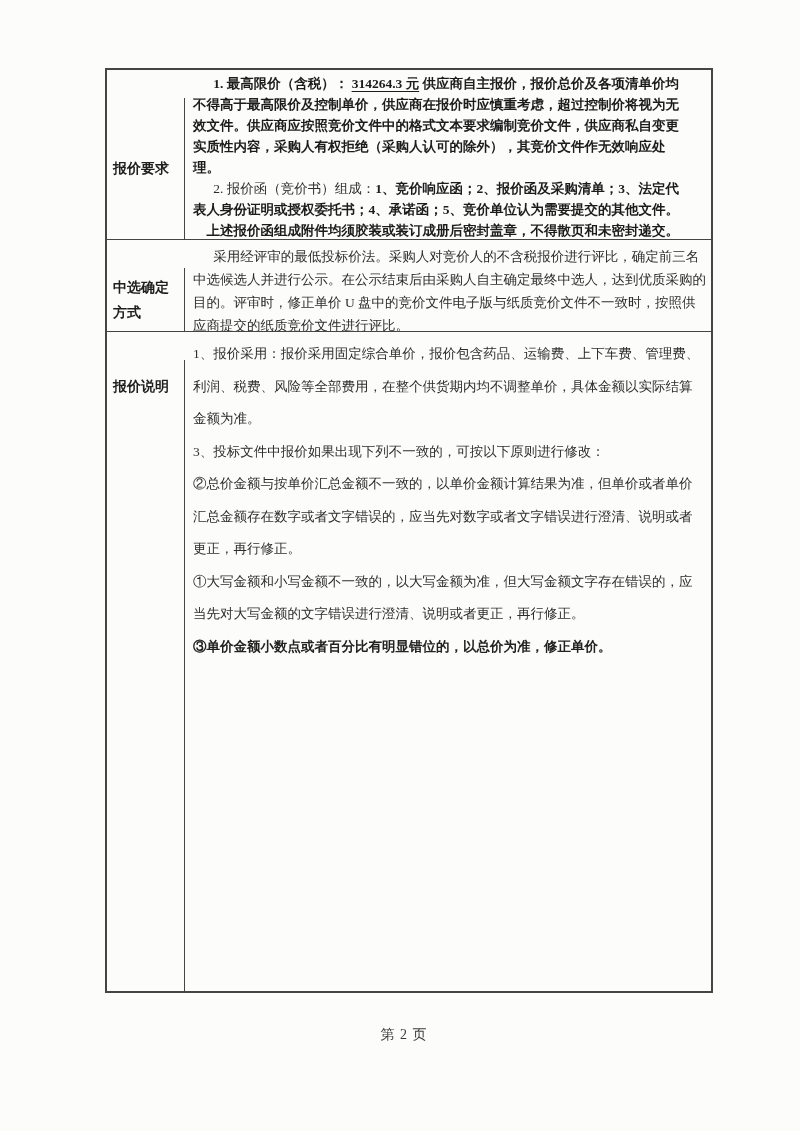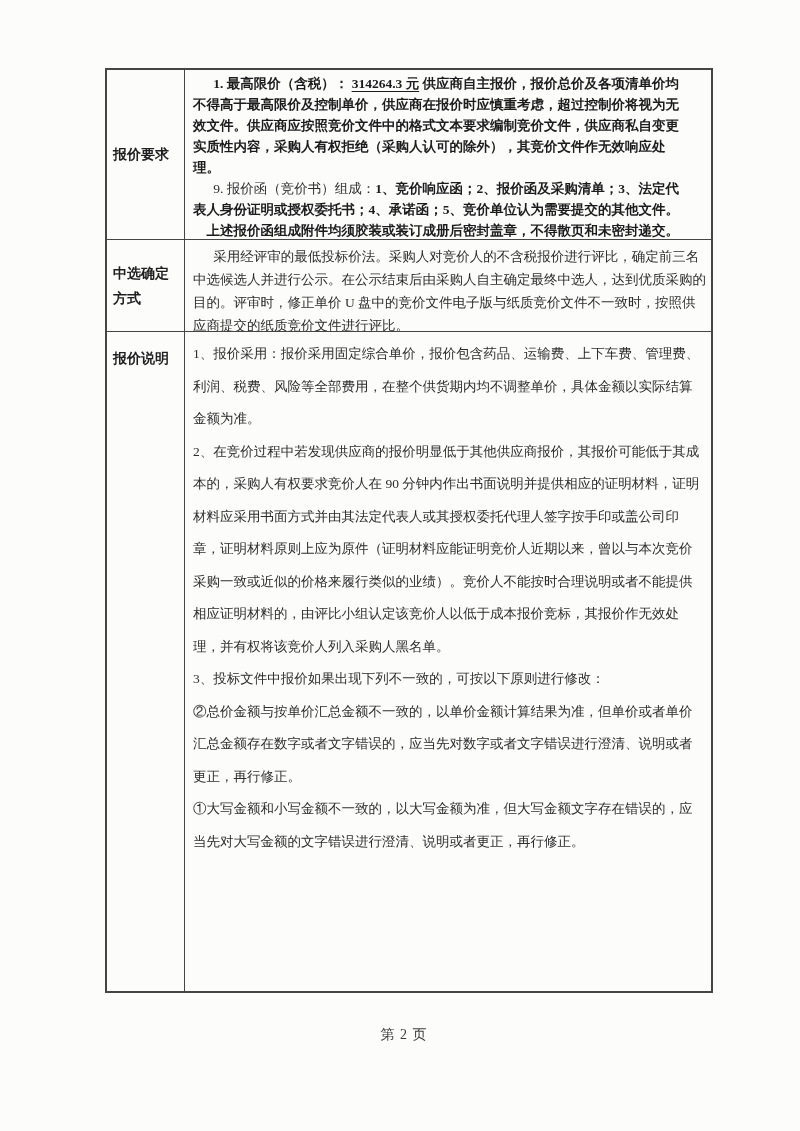--- a/index.html
+++ b/index.html
@@ -31,20 +31,21 @@
     width: 78px;
     min-width: 78px;
     border-right: 1.5px solid #454545;
     font-weight: bold;
     font-size: 14px;
     line-height: 25px;
     color: #1f1f1f;
     padding: 0 2px 0 6px;
     display: flex;
     align-items: center;
+    margin-top: 28px;
   }
   .label-top { align-items: flex-start; padding-top: 14px; }
   .content-cell {
     flex: 1;
     font-size: 13.5px;
     overflow: hidden;
   }
   .row1 { height: 170px; }
   .row1 .content-cell { line-height: 21px; padding: 3px 19px 0 8px; }
   .row2 { height: 92px; }
@@ -72,43 +73,43 @@
 
 <div class="page">
   <div class="doc-table">
 
     <div class="trow row1">
       <div class="label-cell">
         <span>报价要求</span>
       </div>
       <div class="content-cell">
         <p class="indent15 b"><span>1. 最高限价（含税）： </span><span class="u">314264.3 元</span><span> 供应商自主报价，报价总价及各项清单价均不得高于最高限价及控制单价，供应商在报价时应慎重考虑，超过控制价将视为无效文件。供应商应按照竞价文件中的格式文本要求编制竞价文件，供应商私自变更实质性内容，采购人有权拒绝（采购人认可的除外），其竞价文件作无效响应处理。</span></p>
-        <p class="indent15"><span>9. 报价函（竞价书）组成：</span><span class="b">1、竞价响应函；2、报价函及采购清单；3、法定代表人身份证明或授权委托书；4、承诺函；5、竞价单位认为需要提交的其他文件。</span></p>
+        <p class="indent15"><span>2. 报价函（竞价书）组成：</span><span class="b">1、竞价响应函；2、报价函及采购清单；3、法定代表人身份证明或授权委托书；4、承诺函；5、竞价单位认为需要提交的其他文件。</span></p>
         <p class="indent1 b">上述报价函组成附件均须胶装或装订成册后密封盖章，不得散页和未密封递交。（未按要求胶装或装订密封的，采购人可以拒收竞价文件）</p>
       </div>
     </div>
 
     <div class="trow row2">
       <div class="label-cell">
         <span>中选确定方式</span>
       </div>
       <div class="content-cell">
         <p class="indent15">采用经评审的最低投标价法。采购人对竞价人的不含税报价进行评比，确定前三名中选候选人并进行公示。在公示结束后由采购人自主确定最终中选人，达到优质采购的目的。评审时，修正单价 U 盘中的竞价文件电子版与纸质竞价文件不一致时，按照供应商提交的纸质竞价文件进行评比。</p>
       </div>
     </div>
 
     <div class="trow row3">
       <div class="label-cell label-top">
         <span>报价说明</span>
       </div>
       <div class="content-cell">
         <p>1、报价采用：报价采用固定综合单价，报价包含药品、运输费、上下车费、管理费、利润、税费、风险等全部费用，在整个供货期内均不调整单价，具体金额以实际结算金额为准。</p>
-        <p>2、在竞价过程中若发现供应商的报价明显低于其他供应商报价，其报价可能低于其成本的，采购人有权要求竞价人在 90 分钟内作出书面说明并提供相应的证明材料，证明材料应采用书面方式并由其法定代表人或其授权委托代理人签字按手印或盖公司印章，证明材料原则上应为原件（证明材料应能证明竞价人近期以来，曾以与本次竞价采购一致或近似的价格来履行类似的业绩）。竞价人不能按时合理说明或者不能提供相应证明材料的，由评比小组认定该竞价人以低于成本报价竞标，其报价作无效处理，并有权将该竞价人列入采购人黑名单。</p>
         <p>3、投标文件中报价如果出现下列不一致的，可按以下原则进行修改：</p>
         <p>②总价金额与按单价汇总金额不一致的，以单价金额计算结果为准，但单价或者单价汇总金额存在数字或者文字错误的，应当先对数字或者文字错误进行澄清、说明或者更正，再行修正。</p>
         <p>①大写金额和小写金额不一致的，以大写金额为准，但大写金额文字存在错误的，应当先对大写金额的文字错误进行澄清、说明或者更正，再行修正。</p>
+        <p class="semib">③单价金额小数点或者百分比有明显错位的，以总价为准，修正单价。</p>
       </div>
     </div>
 
   </div>
 
   <div class="footer">第 2 页</div>
 </div>
 
 </body></html>

